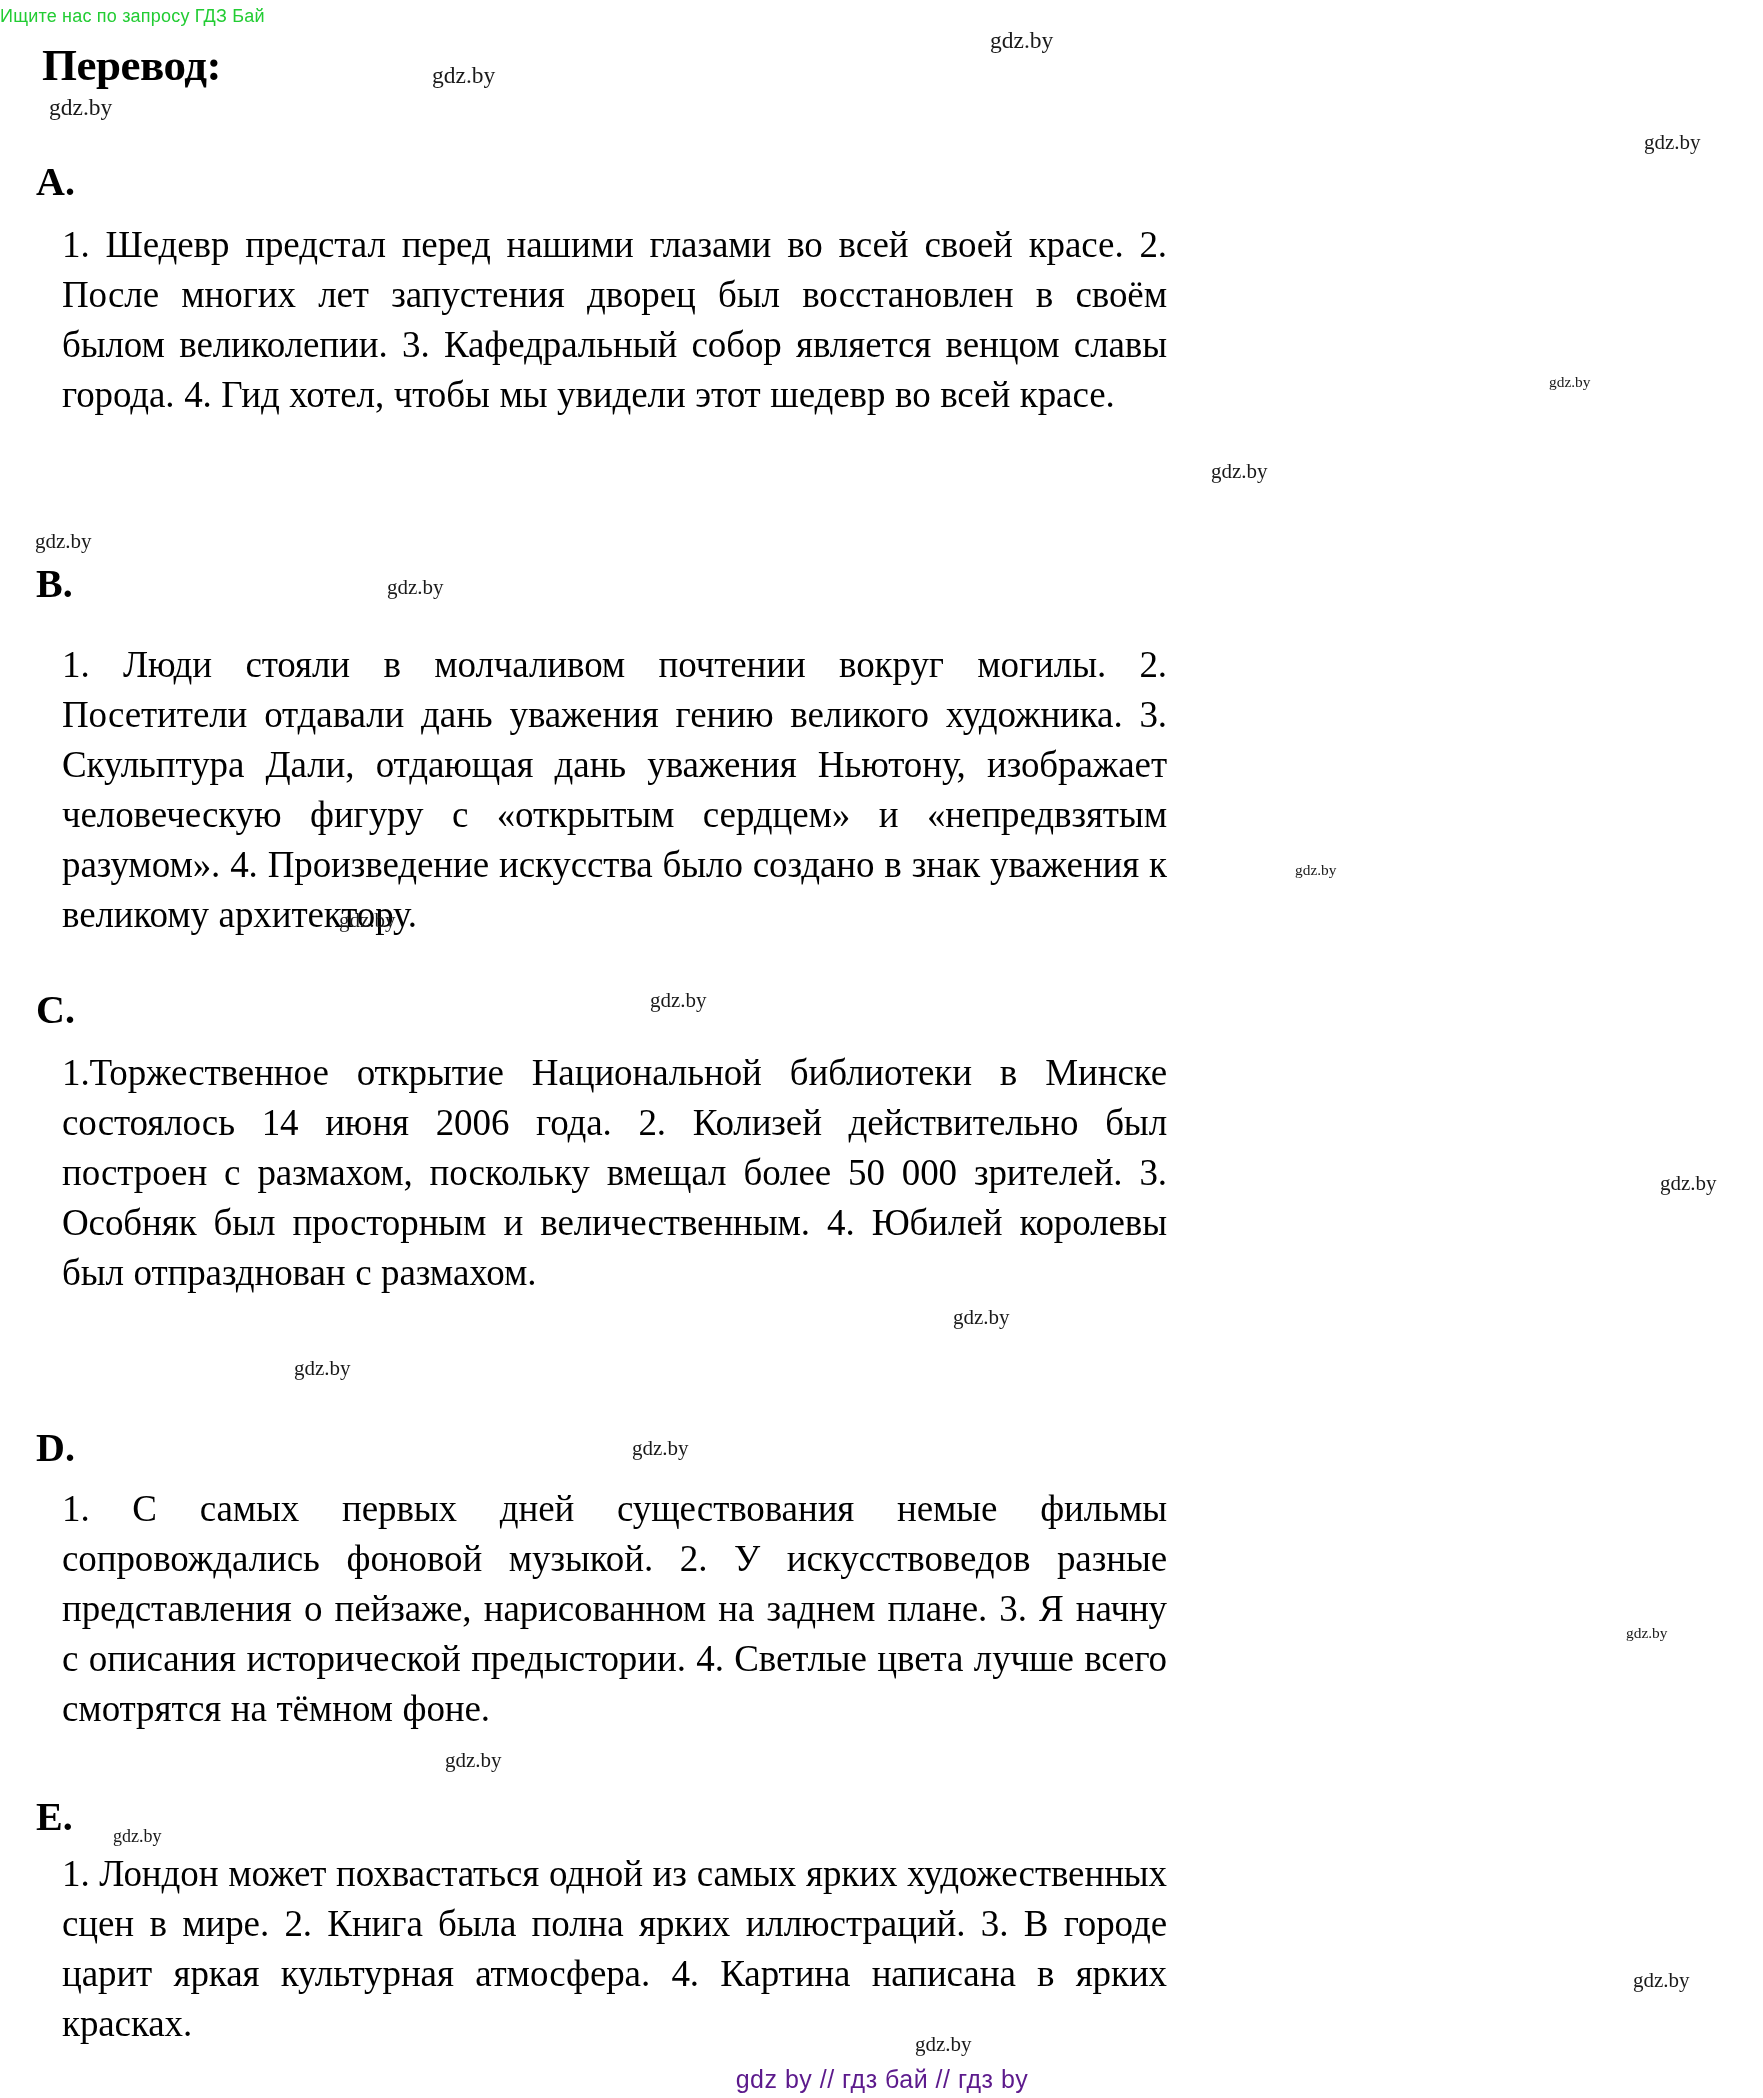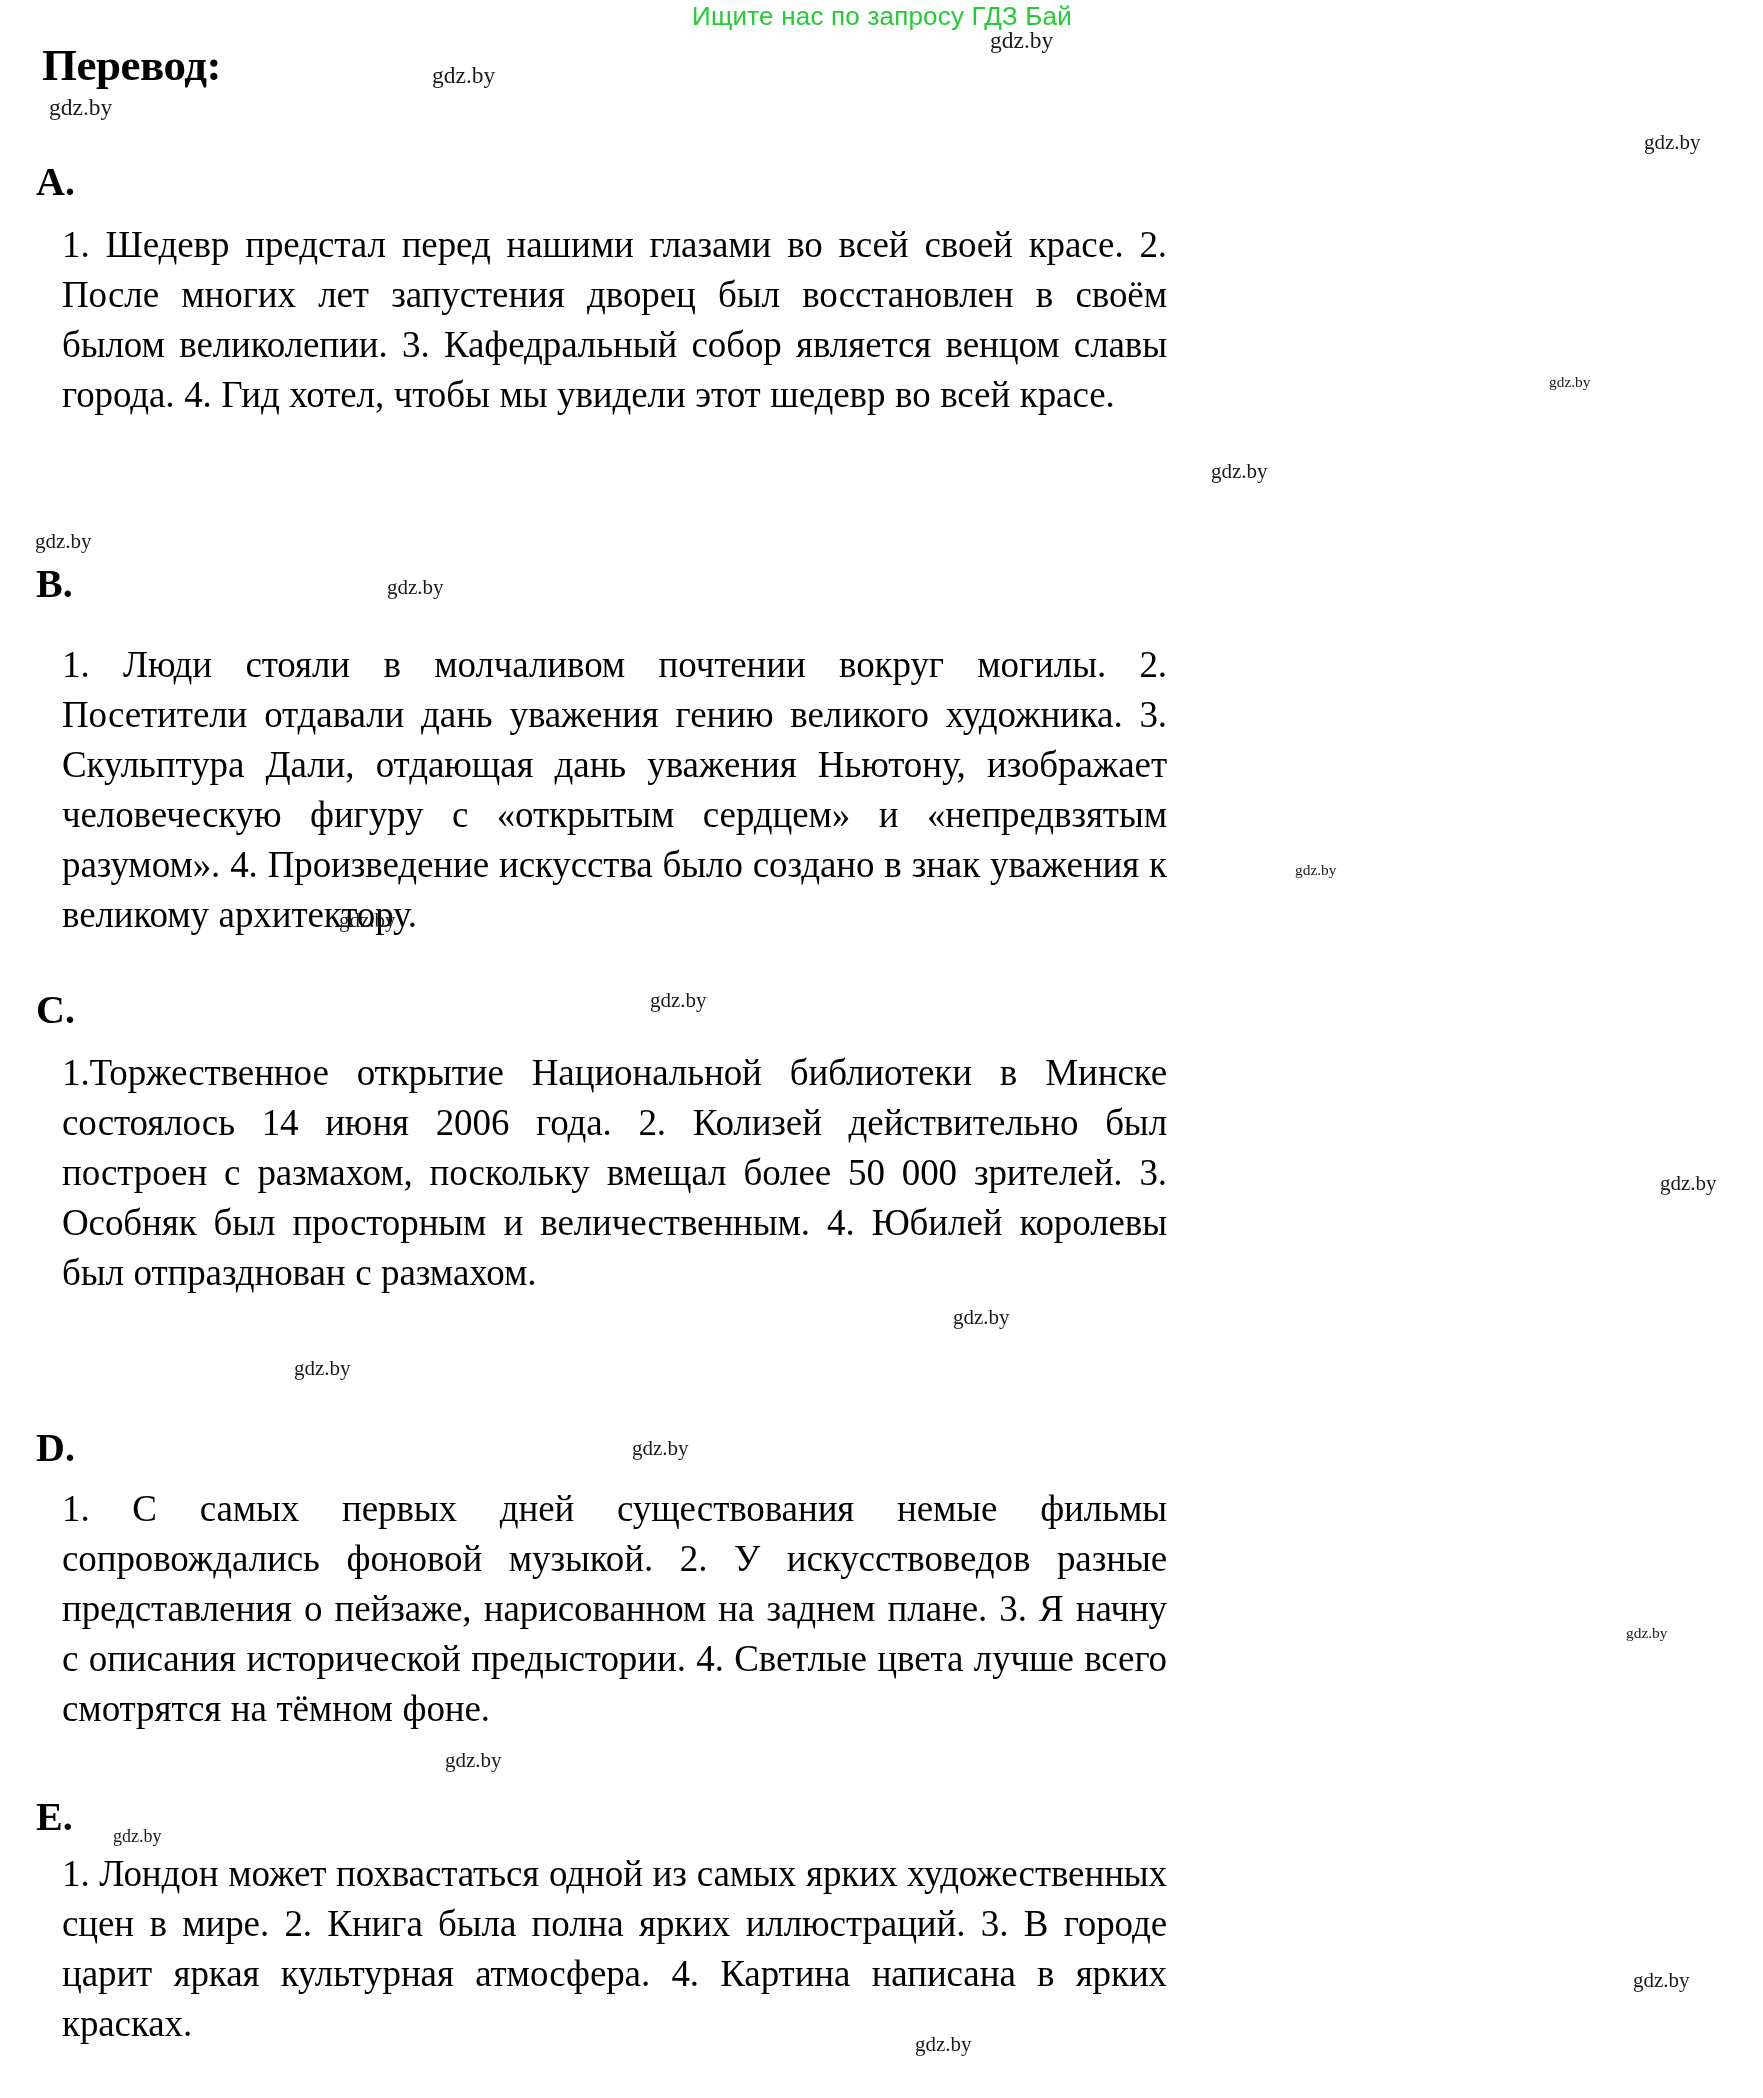--- a/index.html
+++ b/index.html
@@ -23,23 +23,23 @@
     width: 1764px;
     height: 2099px;
   }
 
   
   .promo-header {
     position: absolute;
     top: 1.8px;
     left: 0;
     width: 1764px;
-    text-align: center;
+    text-align: left;
     font-family: "Liberation Sans", "DejaVu Sans", sans-serif;
-    font-size: 26px;
+    font-size: 18px;
     line-height: 29px;
     letter-spacing: 0.2px;
     color: #22cc33;
     white-space: nowrap;
   }
 
   
   .wm {
     position: absolute;
     font-family: Liberation Serif, serif;
@@ -146,15 +146,16 @@
       <div class="wm wm-md" style="left: 953px; top: 1306px;">gdz.by</div>
       <div class="wm wm-md" style="left: 294px; top: 1357px;">gdz.by</div>
       <div class="wm wm-md" style="left: 632px; top: 1437px;">gdz.by</div>
       <div class="wm wm-xs" style="left: 1626px; top: 1624px;">gdz.by</div>
       <div class="wm wm-md" style="left: 445px; top: 1749px;">gdz.by</div>
       <div class="wm wm-sm" style="left: 113px; top: 1826px;">gdz.by</div>
       <div class="wm wm-md" style="left: 1633px; top: 1969px;">gdz.by</div>
       <div class="wm wm-md" style="left: 915px; top: 2033px;">gdz.by</div>
     </div>
 
+  <div class="footer-line" style="color: rgb(92, 26, 140);">gdz by  //  гдз бай  //  гдз by</div>
 
 </div>
 
 
 </body></html>

